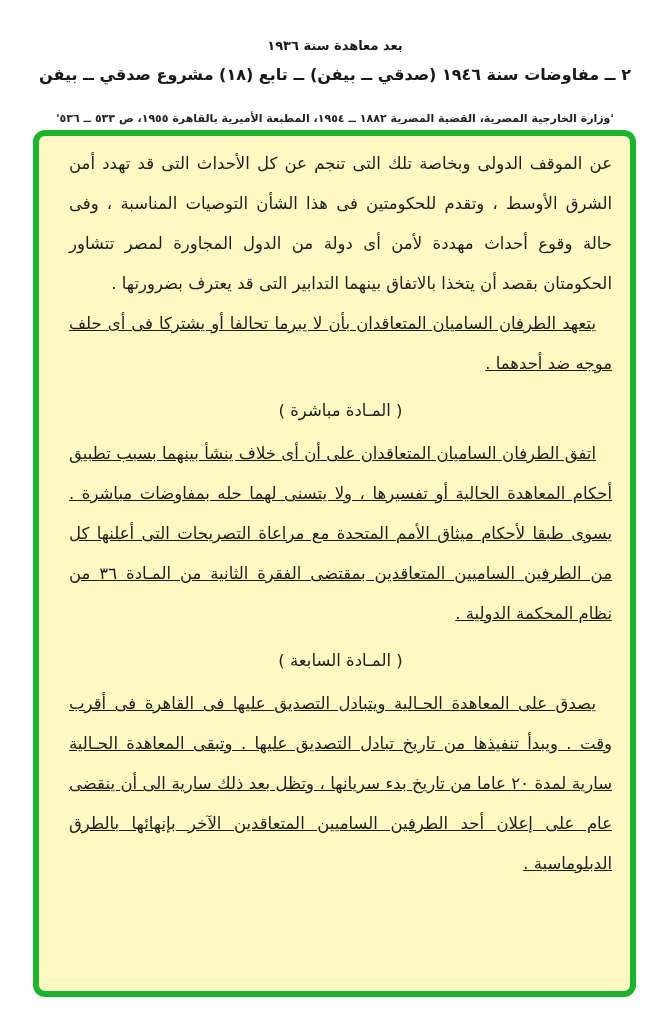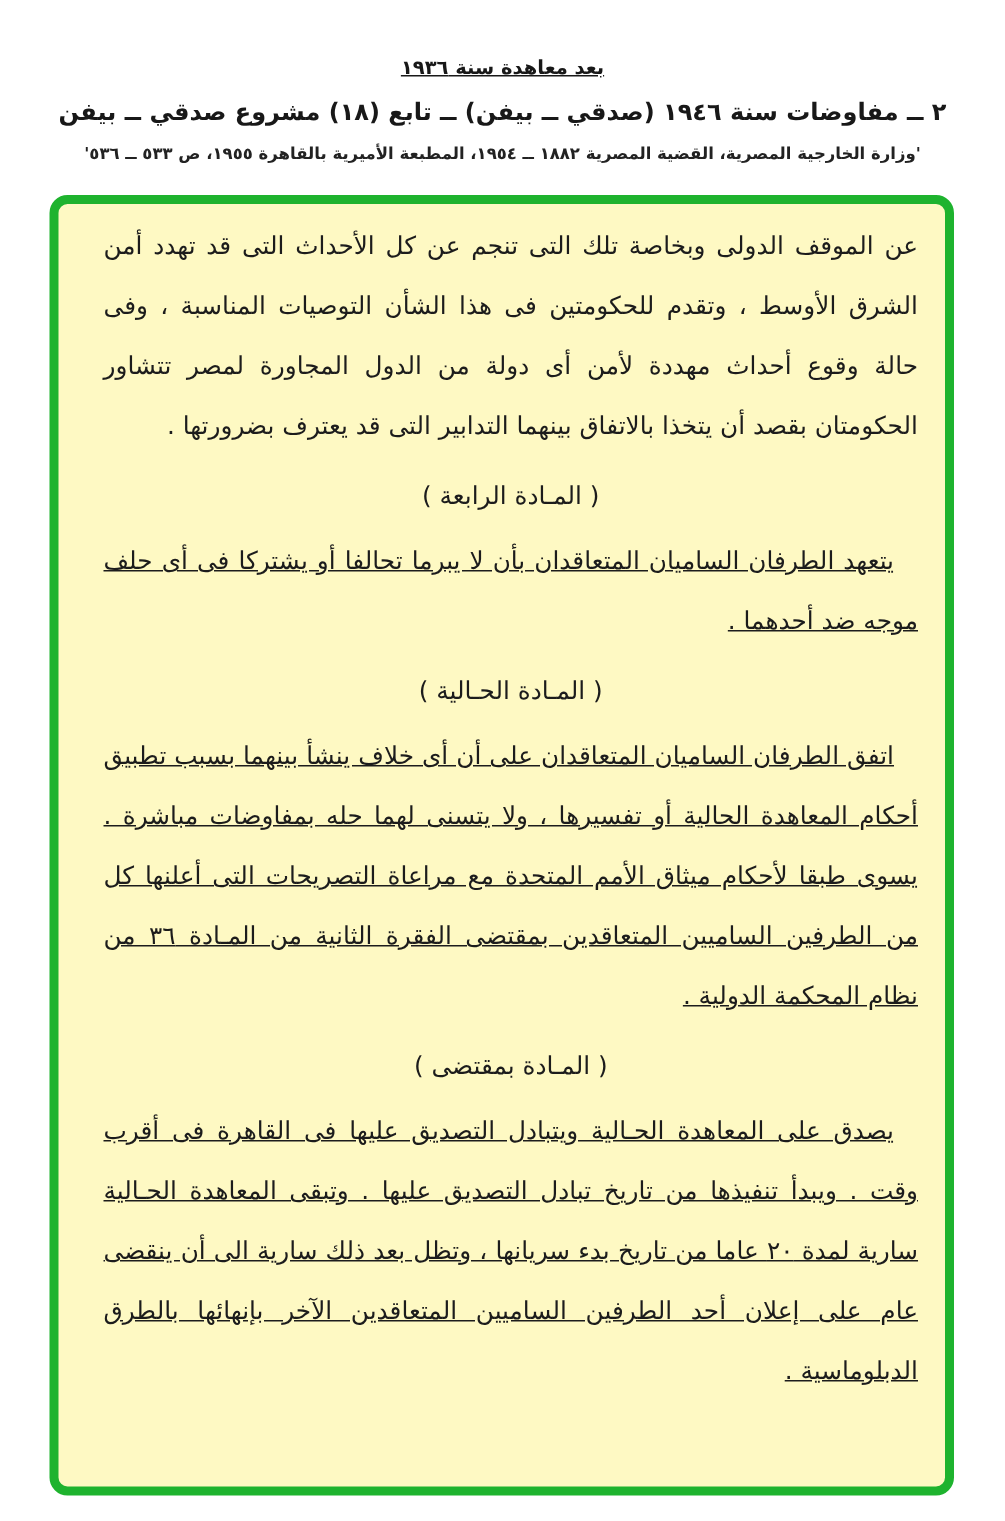--- a/index.html
+++ b/index.html
@@ -19,25 +19,24 @@
   }
   .doc-header {
     text-align: center;
     padding-top: 38px;
     font-weight: bold;
   }
   .h-line1 {
     font-size: 13px;
     margin-bottom: 12px;
     letter-spacing: 0.5px;
-    text-decoration: underline;
   }
   .h-line2 {
     font-size: 16px;
-    margin-bottom: 12px;
+    margin-bottom: 28px;
   }
   .h-line3 {
     font-size: 11px;
     color: #222222;
   }
   .frame {
     position: absolute;
     top: 130px;
     left: 33px;
     width: 603px;
@@ -76,24 +75,23 @@
   <header class="doc-header">
     <div class="h-line1">بعد معاهدة سنة ١٩٣٦</div>
     <div class="h-line2">٢ ــ مفاوضات سنة ١٩٤٦ (صدقي ــ بيفن) ــ تابع (١٨) مشروع صدقي ــ بيفن</div>
     <div class="h-line3">'وزارة الخارجية المصرية، القضية المصرية ١٨٨٢ ــ ١٩٥٤، المطبعة الأميرية بالقاهرة ١٩٥٥، ص ٥٣٣ ــ ٥٣٦'</div>
   </header>
 
   <div class="frame" style="border-color: rgb(30, 179, 46);">
 
     <p class="para">عن الموقف الدولى وبخاصة تلك التى تنجم عن كل الأحداث التى قد تهدد أمن الشرق الأوسط ، وتقدم للحكومتين فى هذا الشأن التوصيات المناسبة ، وفى حالة وقوع أحداث مهددة لأمن أى دولة من الدول المجاورة لمصر تتشاور الحكومتان بقصد أن يتخذا بالاتفاق بينهما التدابير التى قد يعترف بضرورتها .</p>
 
-    <div class="article-heading">( المـادة الرابعة )</div>
     <p class="para indented">يتعهد الطرفان الساميان المتعاقدان بأن لا يبرما تحالفا أو يشتركا فى أى حلف موجه ضد أحدهما .</p>
 
 
-    <div class="article-heading">( المـادة الحـالية )</div>
+    <div class="article-heading">( المـادة مباشرة )</div>
     <p class="para indented">اتفق الطرفان الساميان المتعاقدان على أن أى خلاف ينشأ بينهما بسبب تطبيق أحكام المعاهدة الحالية أو تفسيرها ، ولا يتسنى لهما حله بمفاوضات مباشرة . يسوى طبقا لأحكام ميثاق الأمم المتحدة مع مراعاة التصريحات التى أعلنها كل من الطرفين الساميين المتعاقدين بمقتضى الفقرة الثانية من المـادة ٣٦ من نظام المحكمة الدولية .</p>
 
-    <div class="article-heading">( المـادة بمقتضى )</div>
+    <div class="article-heading">( المـادة السابعة )</div>
     <p class="para indented">يصدق على المعاهدة الحـالية ويتبادل التصديق عليها فى القاهرة فى أقرب وقت . ويبدأ تنفيذها من تاريخ تبادل التصديق عليها . وتبقى المعاهدة الحـالية سارية لمدة ٢٠ عاما من تاريخ بدء سريانها ، وتظل بعد ذلك سارية الى أن ينقضى عام على إعلان أحد الطرفين الساميين المتعاقدين الآخر بإنهائها بالطرق الدبلوماسية .</p>
 
   </div>
 </div>
 
 </body></html>

